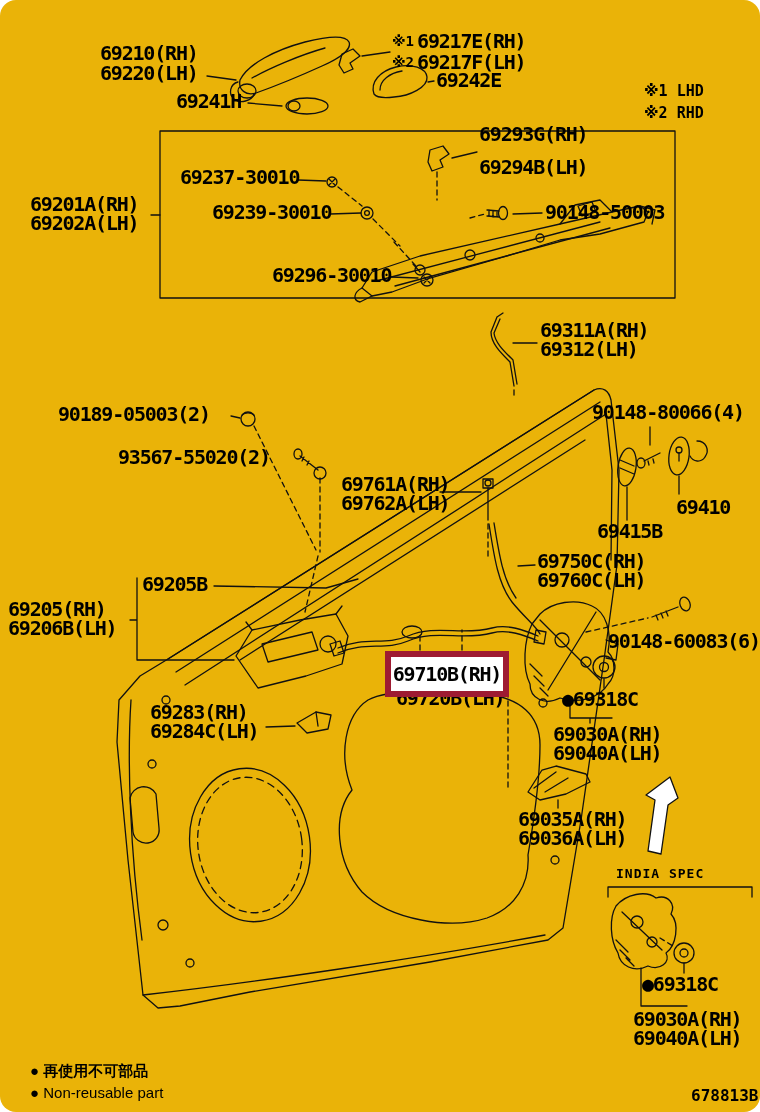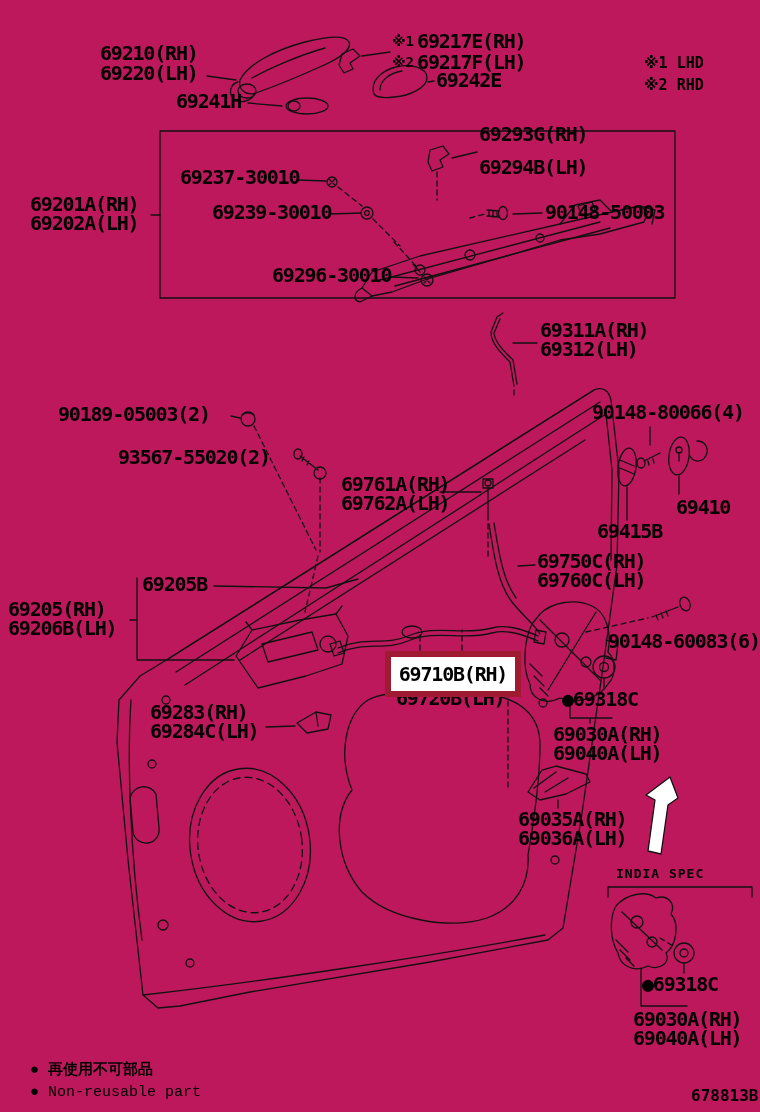--- a/index.html
+++ b/index.html
@@ -1,27 +1,27 @@
 <!DOCTYPE html>
 <html><head>
 <meta charset="utf-8">
 <style>
   html,body{margin:0;padding:0;background:#fff;}
-  #stage{position:relative;width:760px;height:1112px;background:#be185d;overflow:hidden;
-         font-family:"DejaVu Sans Mono","DejaVu Sans",monospace;}
+  #stage{position:relative;width:760px;height:1112px;background:#eab308;overflow:hidden;
+         font-family:"DejaVu Sans Mono","DejaVu Sans",monospace;border-radius:16px;}
   #art{position:absolute;left:0;top:0;z-index:0;}
   .lbl{position:absolute;z-index:1;font-weight:bold;font-size:20px;line-height:20px;
        letter-spacing:-1.2px;white-space:nowrap;color:#000;}
-  .sm{font-size:15px;line-height:18px;letter-spacing:0;}
+  .sm{font-size:15px;line-height:18px;letter-spacing:0;margin-top:28px;}
   .pre{font-size:14px;vertical-align:2px;margin-right:3px;letter-spacing:0;}
   .india-title{font-size:13px;line-height:15px;letter-spacing:1px;}
   .footer{font-size:15px;line-height:18px;letter-spacing:0;font-weight:bold;
-          font-family:Liberation Mono, monospace;}
+          font-family:Liberation Sans, sans-serif;}
   .docnum{font-size:16px;letter-spacing:0;}
-  .hl-box{position:absolute;left:385px;top:651px;width:136px;height:46px;z-index:2;
+  .hl-box{position:absolute;left:385px;top:651px;width:124px;height:46px;z-index:2;
           border:6px solid #9E1B32;background:#fff;box-sizing:border-box;
           display:flex;align-items:center;justify-content:center;}
   .hl-box .lbl{position:static;}
   .under{z-index:1;}
 </style>
 </head>
 <body>
 
 <div id="stage">
 

